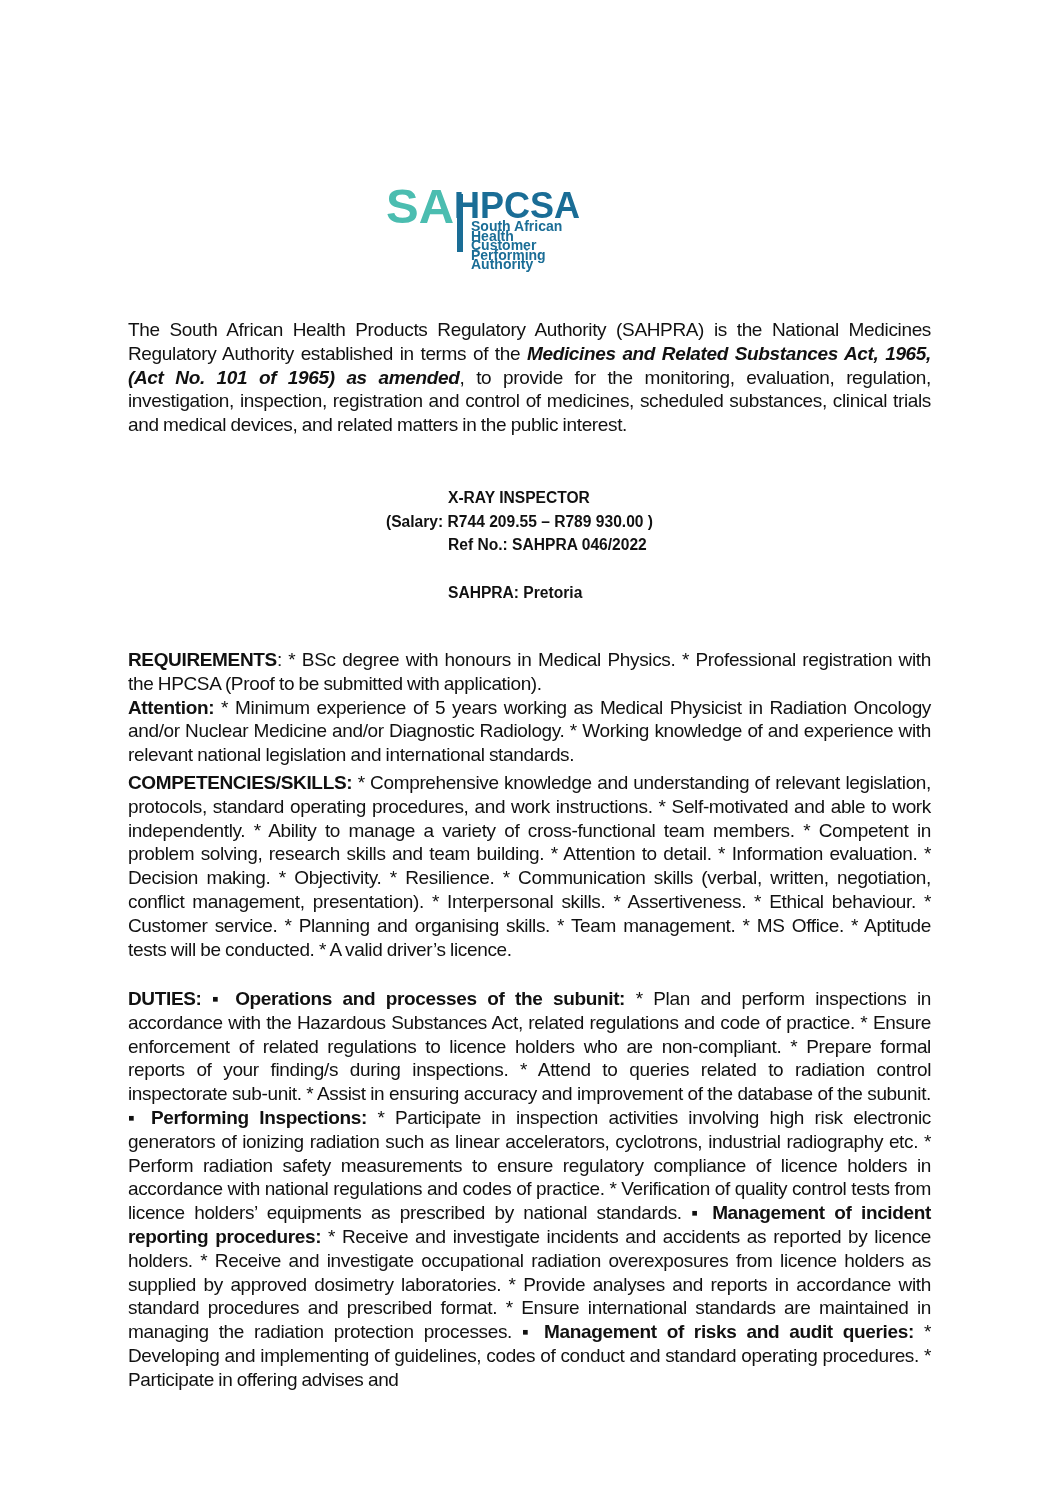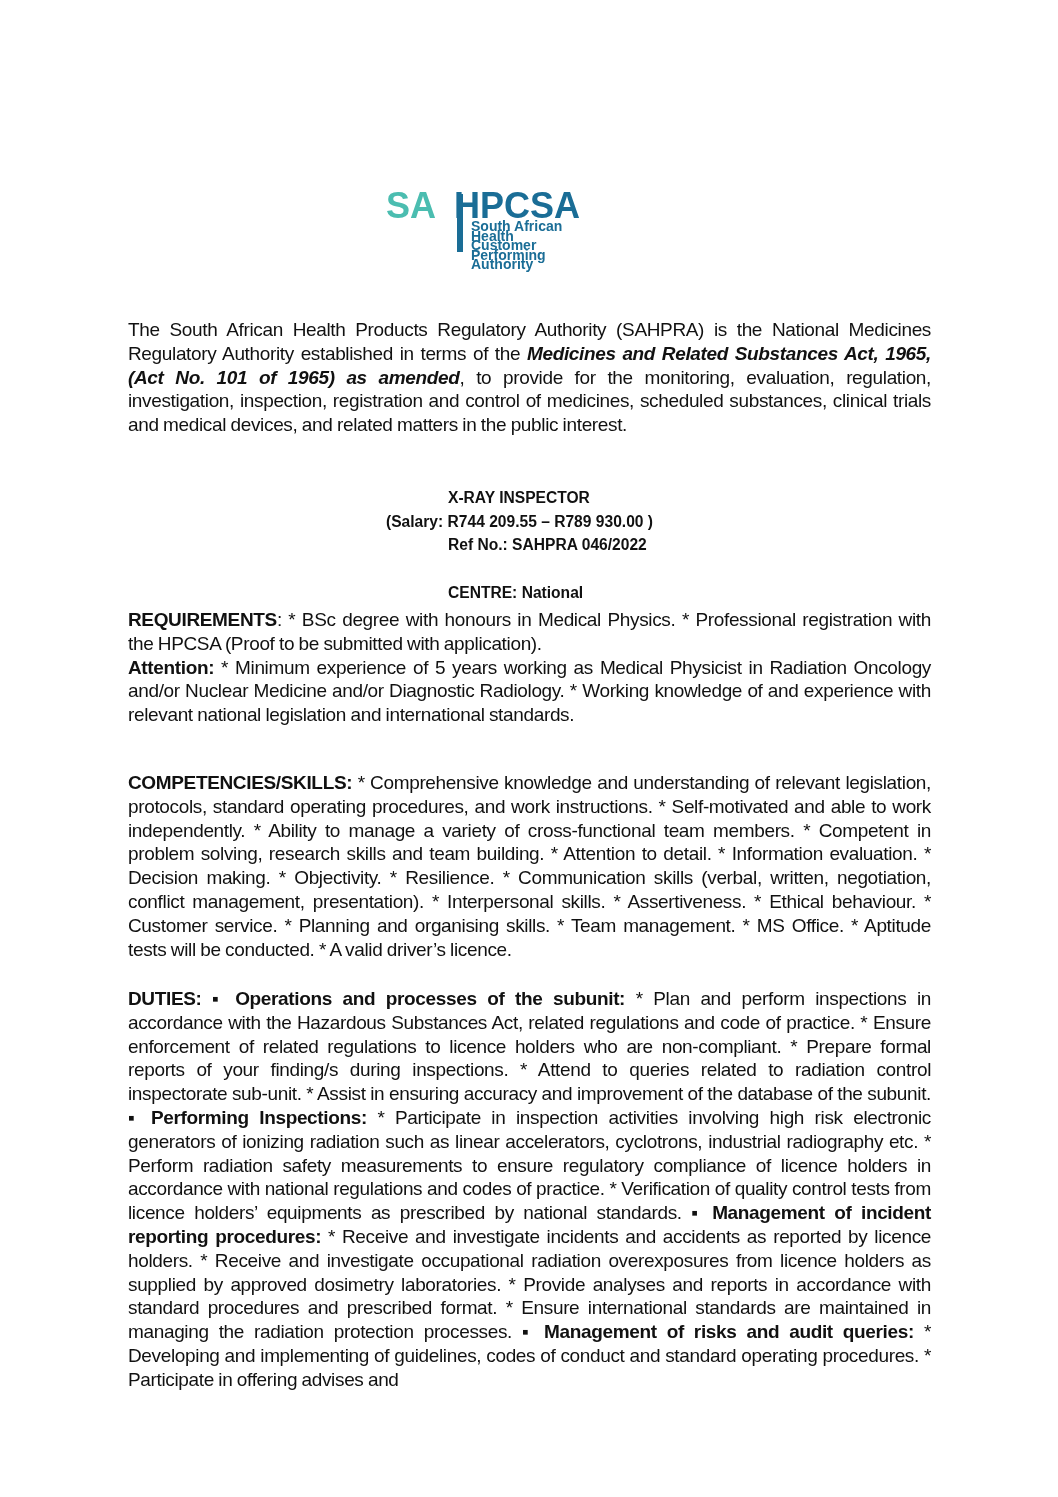--- a/index.html
+++ b/index.html
@@ -3,38 +3,38 @@
   <meta charset="utf-8">
   <style>
     html, body { margin: 0; padding: 0; background: #ffffff; }
     body { width: 1058px; height: 1497px; position: relative; overflow: hidden;
            font-family: "Liberation Sans", sans-serif; color: #111; }
     .page { position: absolute; left: 0; top: 0; width: 1058px; height: 1497px; background: #fff; }
 
     
     .logo { position: absolute; left: 386px; top: 188px; width: 190px; height: 64px; }
     .logo .sa { position: absolute; left: 0; top: 0; font-family: "Liberation Sans", sans-serif;
-                font-weight: bold; font-size: 36px; line-height: 36px; color: #4bbdb0; letter-spacing: 0px; }
+                font-weight: bold; font-size: 49px; line-height: 36px; color: #4bbdb0; letter-spacing: 0px; }
     .logo .hpra { position: absolute; left: 68px; top: 0; font-weight: bold; font-size: 36px; line-height: 36px;
                   color: #1a6d96; }
     .logo .bar { position: absolute; left: 71px; top: 6px; width: 6px; height: 58px; background: #1a6d96; }
     .logo .sub { position: absolute; left: 85px; top: 34px; font-weight: bold; font-size: 14px; line-height: 9.5px;
                  color: #1a6d96; }
 
     
     .text { position: absolute; left: 128px; width: 803px; font-size: 19px; line-height: 23.8px;
             text-align: justify; font-family: "Liberation Sans Narrow", "Liberation Sans", sans-serif; }
     .text b, .text strong { font-weight: bold; }
     .intro { top: 318px; }
     .center-block { position: absolute; left: 0; width: 1058px; font-weight: bold; font-size: 15.6px; line-height: 23.8px; }
     .title-line { position: absolute; left: 448px; top: 486px; }
     .salary-line { position: absolute; left: 386px; top: 510px; }
     .ref-line { position: absolute; left: 448px; top: 533px; }
     .centre-line { position: absolute; left: 448px; top: 581px; }
-    .req { top: 608px; }
+    .req { top: 648px; }
     .comp { top: 771px; }
     .duties { top: 987px; }
     .compress { letter-spacing: -0.35px; word-spacing: -0.5px; }
   </style>
 </head>
 <body>
 
 <div class="page">
 
   <div class="logo">
@@ -47,21 +47,21 @@
       <div>Performing Authority</div>
     </div>
   </div>
 
   <p class="text intro compress" style="margin:0"><span>The South African Health Products Regulatory Authority (SAHPRA) is the National Medicines Regulatory Authority established in terms of the </span><b><i>Medicines and Related Substances Act, 1965, (Act No. 101 of 1965) as amended</i></b><span>, to provide for the monitoring, evaluation, regulation, investigation, inspection, registration and control of medicines, scheduled substances, clinical trials and medical devices, and related matters in the public interest.</span></p>
 
   <div class="center-block">
     <div class="title-line">X-RAY INSPECTOR</div>
     <div class="salary-line">(Salary: R744 209.55 – R789 930.00 )</div>
     <div class="ref-line">Ref No.: SAHPRA 046/2022</div>
-    <div class="centre-line">CENTRE: National</div>
+    <div class="centre-line">SAHPRA: Pretoria</div>
   </div>
 
   <div class="text req compress">
     <div><b>REQUIREMENTS</b><span>: * BSc degree with honours in Medical Physics. * Professional registration with the HPCSA (Proof to be submitted with application).</span></div>
     <div><b>Attention:</b><span> * Minimum experience of 5 years working as Medical Physicist in Radiation Oncology and/or Nuclear Medicine and/or Diagnostic Radiology. * Working knowledge of and experience with relevant national legislation and international standards.</span></div>
   </div>
 
   <div class="text comp compress">
     <b>COMPETENCIES/SKILLS:</b><span> * Comprehensive knowledge and understanding of relevant legislation, protocols, standard operating procedures, and work instructions. * Self-motivated and able to work independently. * Ability to manage a variety of cross-functional team members. * Competent in problem solving, research skills and team building. * Attention to detail. * Information evaluation. * Decision making. * Objectivity. * Resilience. * Communication skills (verbal, written, negotiation, conflict management, presentation). * Interpersonal skills. * Assertiveness. * Ethical behaviour. * Customer service. * Planning and organising skills. * Team management. * MS Office. * Aptitude tests will be conducted. * A valid driver’s licence.</span>
   </div>

